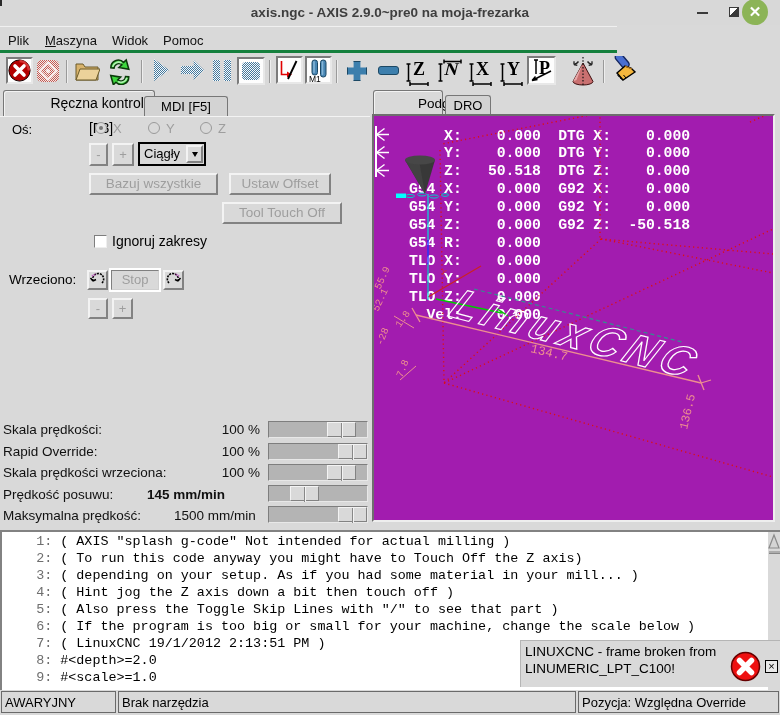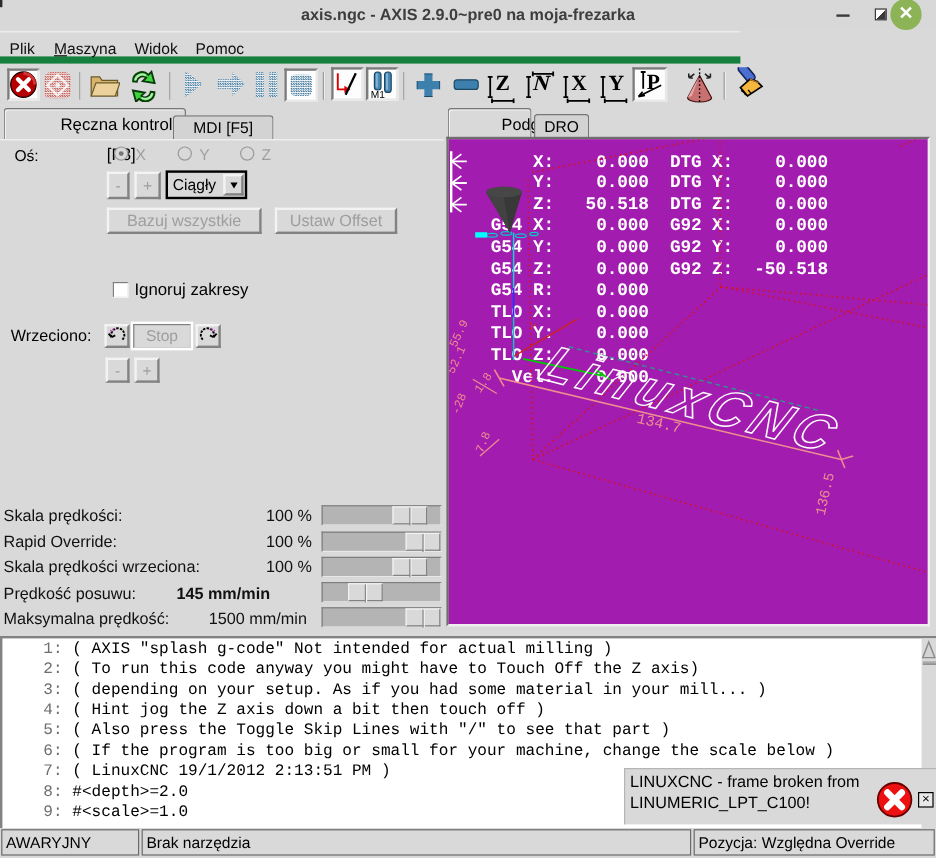--- a/index.html
+++ b/index.html
@@ -7,21 +7,21 @@
 html,body { width:780px; height:715px; overflow:hidden; }
 body { font-family:"Liberation Sans", sans-serif; font-size:13px; background:#d9d9d9; position:relative; }
 .abs { position:absolute; }
 
 .raised { background:#d9d9d9; border:2px solid; border-color:#f3f3f3 #828282 #828282 #f3f3f3; }
 .graytext { color:#9e9e9e; }
 
 #titlebar { left:0; top:0; width:780px; height:25px; background:#d8d8d8; }
 #title { width:100%; text-align:center; top:5px; font-weight:bold; color:#3e3e3e; font-size:13.5px; }
 
-#menubar { left:0; top:26px; width:617px; height:27px; background:#d9d9d9; border-top:1px solid #f0f0f0; border-bottom:6px solid #15803d;text-decoration:underline; }
+#menubar { left:0; top:26px; width:617px; height:27px; background:#d9d9d9; border-top:1px solid #f0f0f0; border-bottom:3px solid #15803d;text-decoration:underline; }
 .menuitem { position:absolute; top:6px; color:#111; }
 
 #toolbar { left:0; top:54px; width:780px; height:34px; background:#d9d9d9; }
 .tsep { position:absolute; top:6px; width:2px; height:23px; background:#9a9a9a; border-right:1px solid #eee; }
 .tbtn-on { position:absolute; background:#fdfdfd; border:2px solid; border-color:#7b7b7b #e8e8e8 #e8e8e8 #7b7b7b; }
 .stipple { background:repeating-conic-gradient(#44789c 0 25%, #f8fbfd 0 50%); background-size:2px 2px; }
 .stippler { background:repeating-conic-gradient(#c8574f 0 25%, #ececec 0 50%); background-size:2px 2px; }
 
 #leftpanel { left:0; top:88px; width:370px; height:442px; background:#d9d9d9; }
 #rightpanel { left:370px; top:88px; width:410px; height:442px; background:#d9d9d9; }
@@ -186,20 +186,21 @@
   <div class="abs raised graytext" style="left:89px;top:55px;width:19px;height:23px;text-align:center;line-height:19px;">-</div>
   <div class="abs raised graytext" style="left:112px;top:55px;width:22px;height:23px;text-align:center;line-height:19px;">+</div>
   <div class="abs" style="left:138px;top:54px;width:68px;height:24px;border:2px solid #000;background:#d9d9d9;">
     <span style="position:absolute;left:4px;top:2px;">Ciągły</span>
     <div class="abs raised" style="right:1px;top:1px;width:17px;height:18px;border-width:2px;">
       <div style="position:absolute;left:3.5px;top:5px;width:0;height:0;border:3.5px solid transparent;border-top:5.5px solid #000;"></div>
     </div>
   </div>
   <div class="abs raised graytext" style="left:89px;top:85px;width:129px;height:22px;text-align:center;line-height:18px;font-size:13.5px;">Bazuj wszystkie</div>
   <div class="abs raised graytext" style="left:229px;top:85px;width:102px;height:22px;text-align:center;line-height:18px;font-size:13.5px;">Ustaw Offset</div>
+  <div class="abs raised graytext" style="left:222px;top:114px;width:120px;height:22px;text-align:center;line-height:18px;font-size:13.5px;">Tool Touch Off</div>
   <div class="abs" style="left:94px;top:147px;width:13px;height:13px;background:#fff;border:1px solid;border-color:#7e7e7e #eee #eee #7e7e7e;"></div>
   <div class="abs" style="left:112px;top:145px;font-size:14px;">Ignoruj zakresy</div>
   <div class="abs" style="left:9px;top:184px;font-size:13.5px;">Wrzeciono:</div>
   <div class="abs raised" style="left:87px;top:182px;width:21px;height:20px;" id="ccw"><svg width="17" height="16" viewBox="0 0 17 16">
         <path d="M13 11 A5.5 5.5 0 1 0 4 9" fill="none" stroke="#000" stroke-width="1.6" stroke-dasharray="2 1"></path>
         <path d="M4 9 L1.5 6 M4 9 L7 7.5" stroke="#000" stroke-width="1.5"></path>
         <path d="M3 4 L7 2" stroke="#c050c0" stroke-width="2" stroke-dasharray="1 1"></path>
       </svg></div>
   <div class="abs" style="left:109px;top:180px;width:52px;height:24px;background:#fff;">
     <div style="position:absolute;left:2px;top:2px;right:2px;bottom:2px;background:#d9d9d9;border:1px solid;border-color:#808080 #cfcfcf #cfcfcf #808080;text-align:center;line-height:17px;color:#9e9e9e;">Stop</div>

